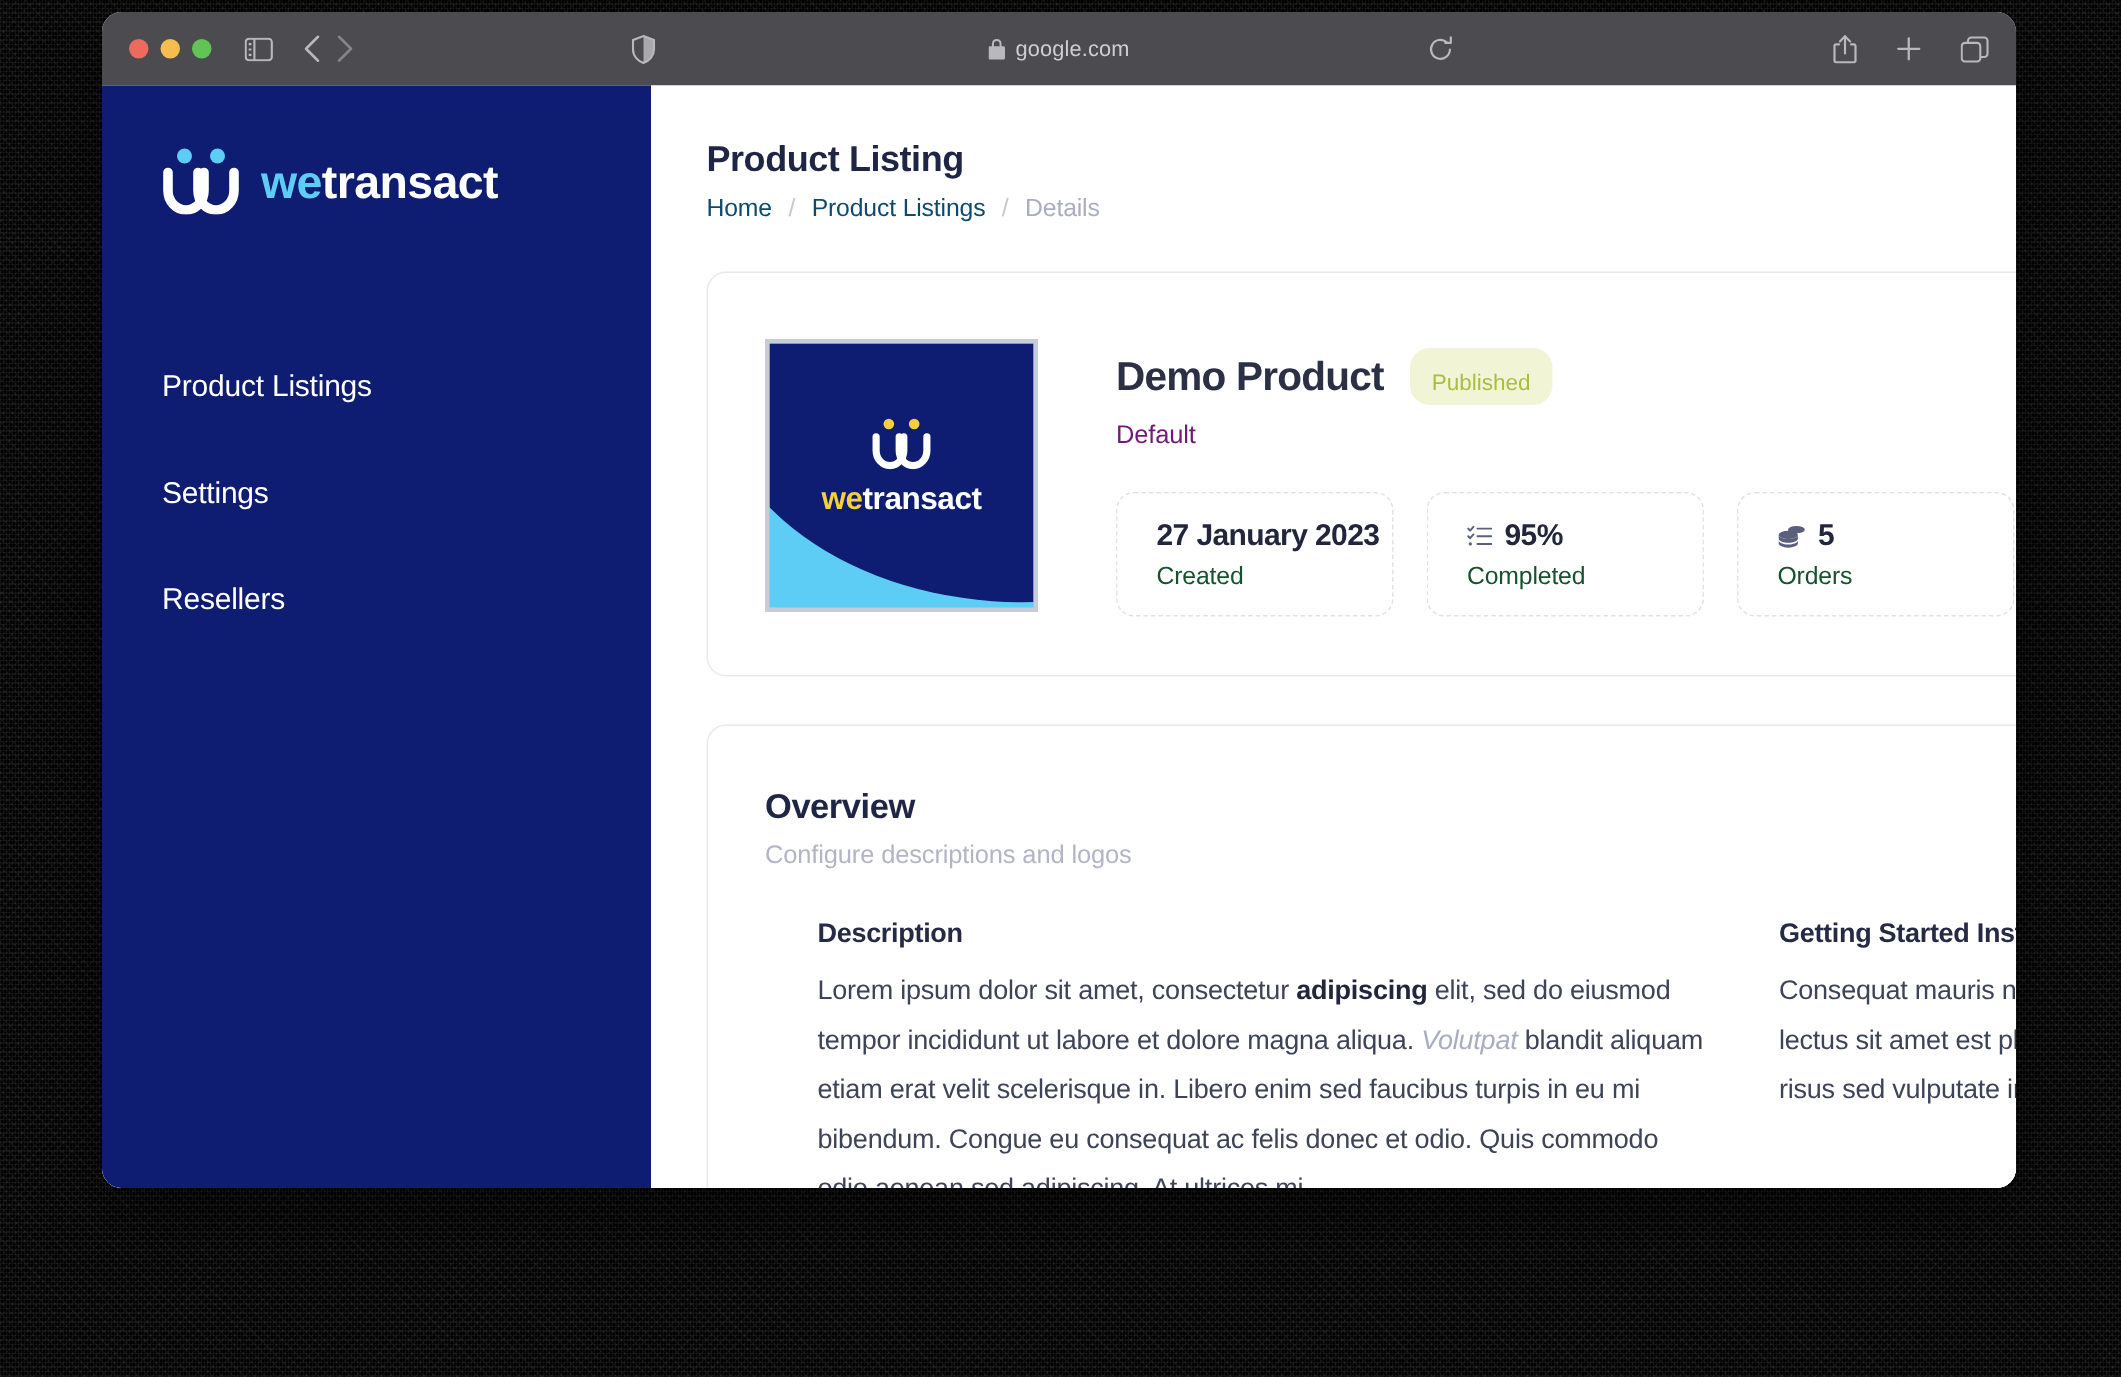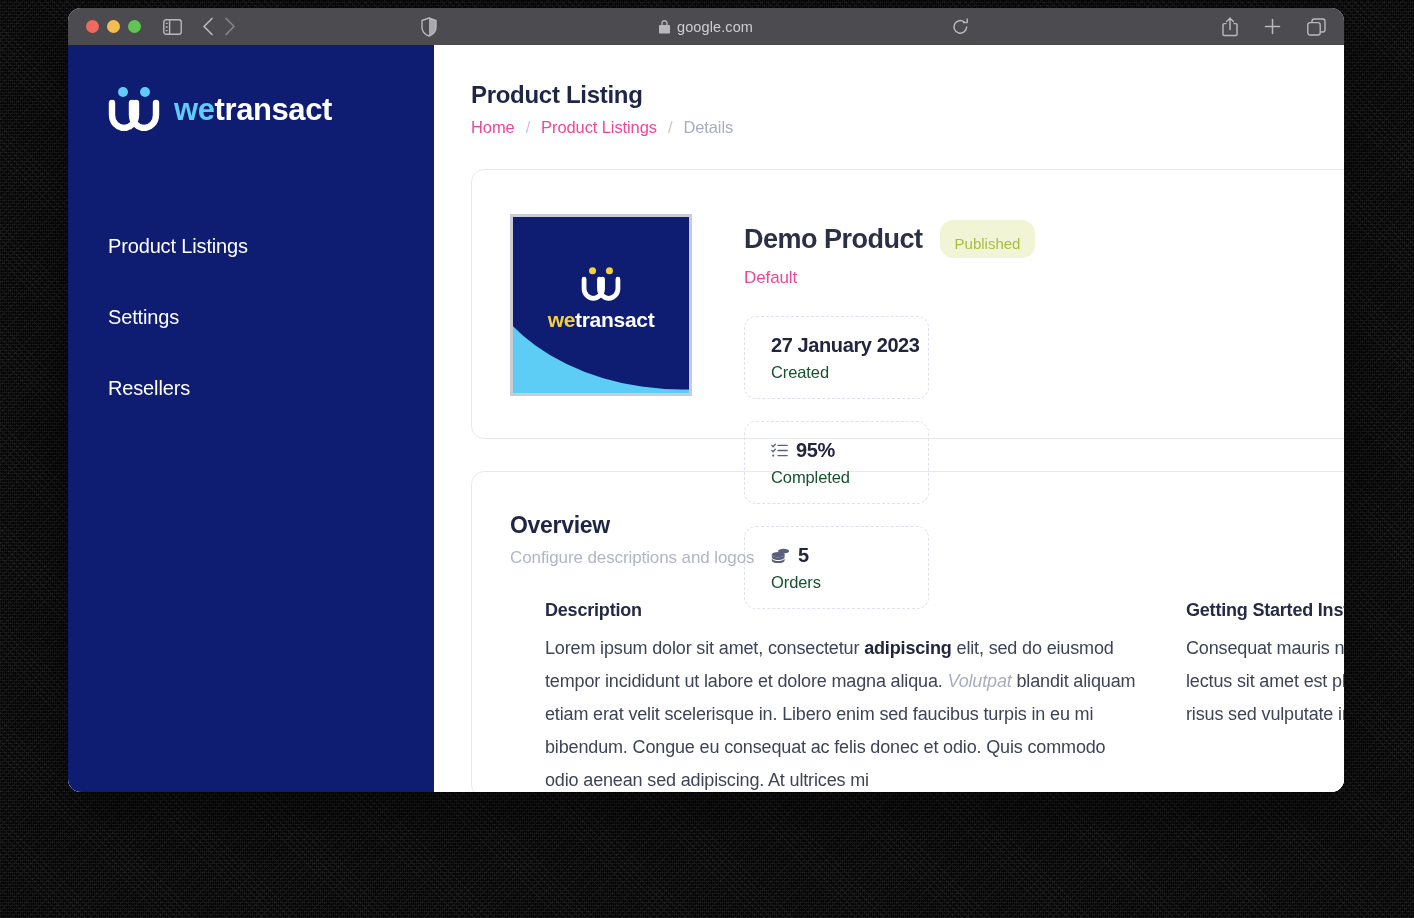--- a/index.html
+++ b/index.html
@@ -40,21 +40,21 @@
     height: 784px;
     border-radius: 13px;
     overflow: hidden;
     background: #ffffff;
     box-shadow: 0 18px 46px rgba(0,0,0,0.45);
   }
 
   
   #toolbar {
     position: relative;
-    height: 37px;
+    height: 49px;
     background: #4b4b50;
     display: flex;
     align-items: center;
     padding: 17px 18px;
   }
   .traffic { display: flex; align-items: center; gap: 8px; margin-right: 22px; }
   .dot { width: 13px; height: 13px; border-radius: 50%; }
   .dot.red { background: #ee6a5f; }
   .dot.yellow { background: #f5bd4f; }
   .dot.green { background: #61c454; }
@@ -169,21 +169,21 @@
   }
 
   #breadcrumb {
     margin-top: 9px;
     display: flex;
     align-items: center;
     gap: 11px;
     font-size: 16.5px;
     letter-spacing: -0.1px;
   }
-  .crumb-link { color: #ec4899; cursor: pointer; }
+  .crumb-link { color: #0c4a6e; cursor: pointer; }
   .crumb-sep { color: #c4c7d4; }
   .crumb-current { color: #a9adbe; }
 
   .card {
     margin-top: 32px;
     background: #ffffff;
     border: 1px solid #e8e9f0;
     border-radius: 13px;
     width: 1000px;
   }
@@ -236,25 +236,25 @@
     background: #f1f5d6;
     color: #a9bd41;
     font-size: 15px;
     padding: 15px 15px 6px;
     border-radius: 13px;
     white-space: nowrap;
   }
   #product-subtitle {
     margin-top: 10px;
     font-size: 17px;
-    color: #ec4899;
+    color: #701a75;
     letter-spacing: -0.1px;
   }
 
-  #stats { display: flex; gap: 22px; margin-top: 28px; flex-direction: column; }
+  #stats { display: flex; gap: 22px; margin-top: 28px; }
   .stat {
     border: 1.4px dashed #dfe1eb;
     border-radius: 12px;
     width: 185px;
     height: 83px;
     padding: 17px 0 0 26px;
   }
   .stat-value-row { display: flex; align-items: center; gap: 8px; }
   .stat-value {
     font-size: 20px;

